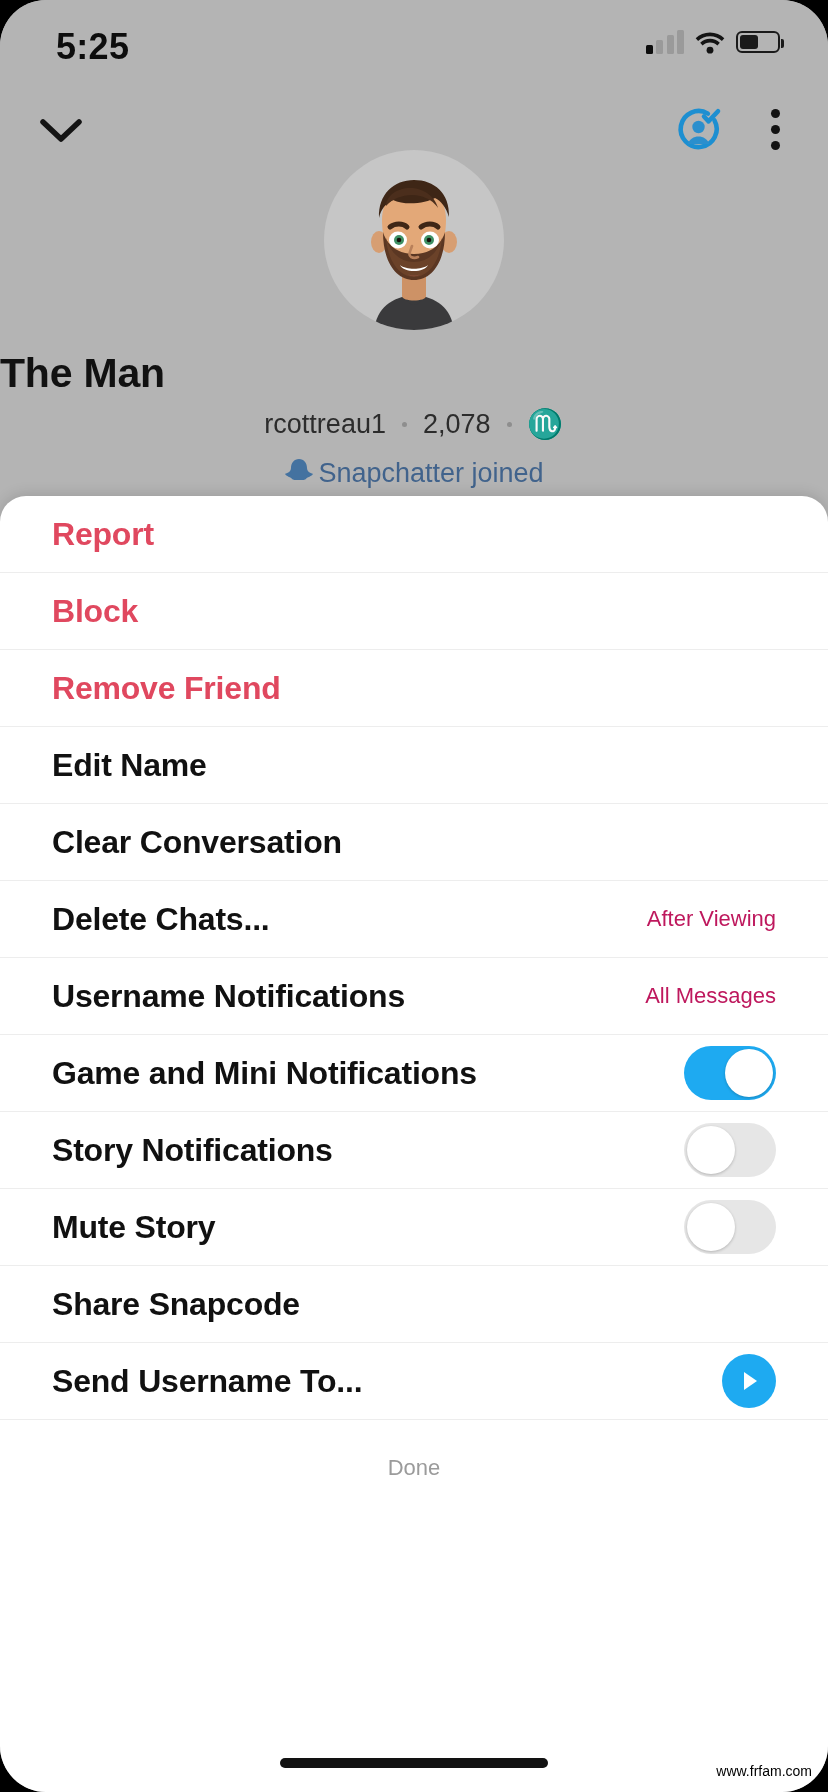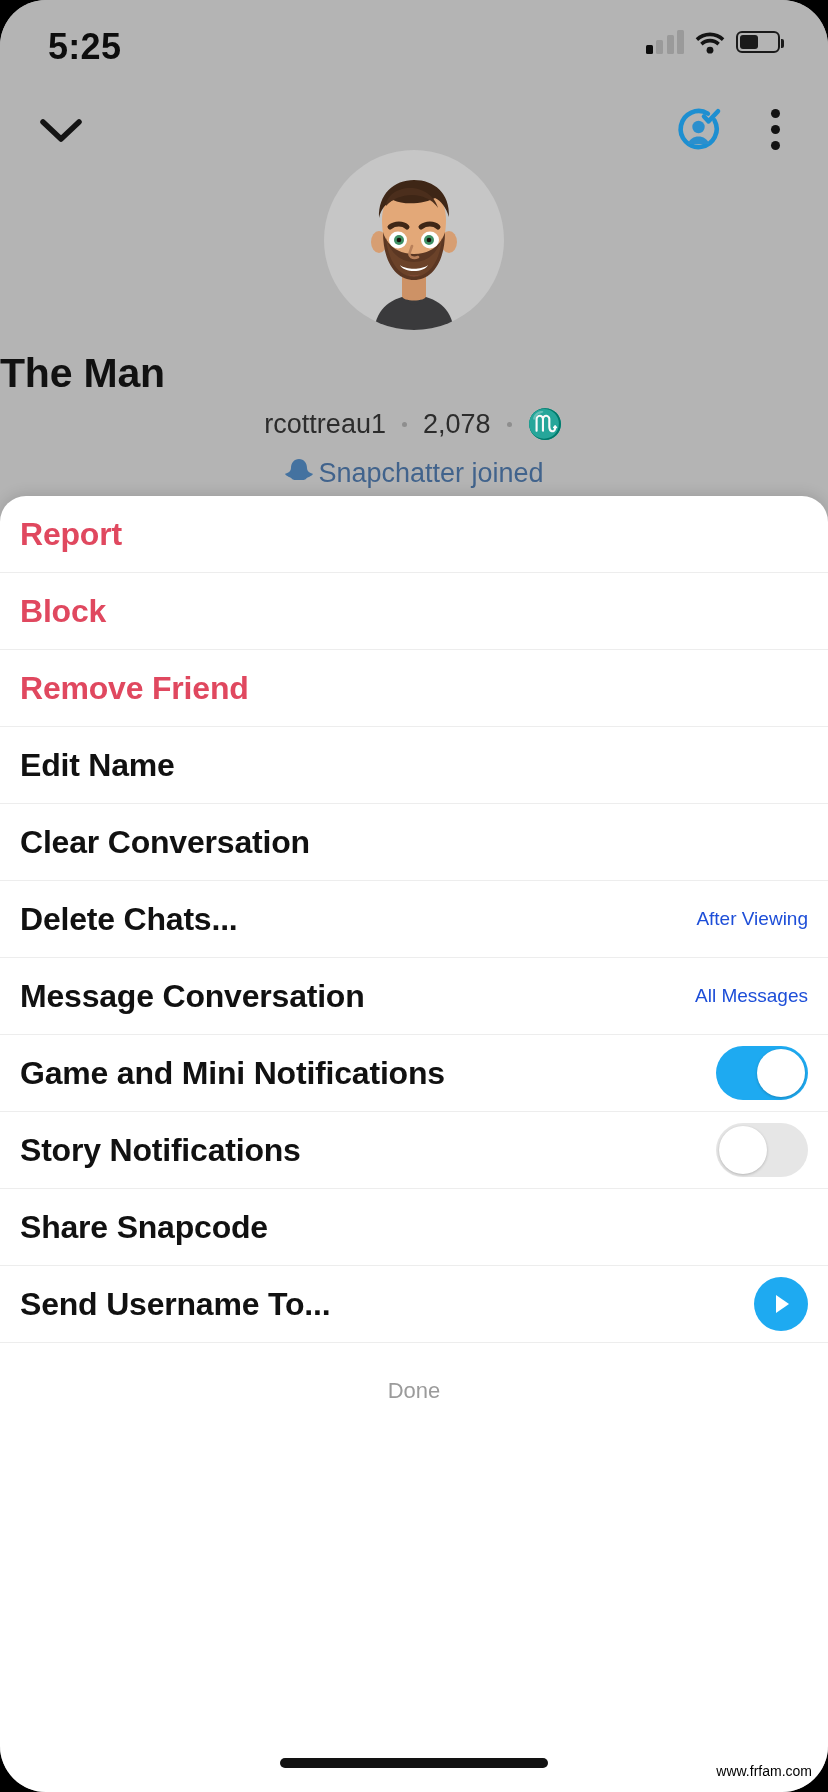--- a/index.html
+++ b/index.html
@@ -22,21 +22,21 @@
   #backdrop{
     position:absolute; top:0; left:0; right:0; height:520px;
     background:#b4b4b4;
   }
 
   
   .statusbar{
     position:absolute; top:0; left:0; right:0; height:96px;
   }
   .sb-time{
-    position:absolute; left:48px; top:26px;
+    position:absolute; left:56px; top:26px;
     font-size:36px; font-weight:700; color:#0d0d0d;
     letter-spacing:.3px;
   }
   .sb-right{
     position:absolute; right:48px; top:30px;
     display:flex; align-items:center; gap:11px;
   }
   .bars{ display:flex; align-items:flex-end; gap:3.5px; height:24px; }
   .bars i{ display:block; width:7px; background:#0d0d0d; border-radius:1.5px; }
   .bars i:nth-child(1){ height:9px; }
@@ -98,32 +98,32 @@
   
   #sheet{
     position:absolute; left:0; right:0; top:496px; bottom:0;
     background:#fff;
     border-radius:26px 26px 0 0;
     box-shadow:0 -2px 14px rgba(0,0,0,.13);
   }
   .row{
     position:relative; height:77px;
     display:flex; align-items:center;
-    padding:0 20px;
+    padding:0 52px;
     border-bottom:1px solid #ededed;
   }
   .row:first-child{ border-top:none; }
   .row-label{
     font-size:32px; font-weight:600; color:#111; letter-spacing:-.2px;
     white-space:nowrap;
   }
   .row-label.danger{ color:#e0485f; font-weight:600; }
   .row-right{ margin-left:auto; display:flex; align-items:center; }
   .detail{
-    font-size:19px; color:#1d4ed8; font-weight:500;
+    font-size:22px; color:#be185d; font-weight:500;
   }
   .badge-new{
     background:#25aef3; color:#fff;
     font-size:23px; font-weight:700; letter-spacing:.6px;
     padding:9px 26px; border-radius:24px;
   }
   
   .toggle{
     width:92px; height:54px; border-radius:27px;
     position:relative; display:block;
@@ -290,35 +290,43 @@
           <span class="row-label">Clear Conversation</span>
           <span class="row-right"></span>
         </div>
         <div class="row">
           <span class="row-label">Delete Chats...</span>
           <span class="row-right">
             <span class="detail">After Viewing</span>
           </span>
         </div>
         <div class="row">
-          <span class="row-label">Message Conversation</span>
+          <span class="row-label">Username Notifications</span>
           <span class="row-right">
             <span class="detail">All Messages</span>
           </span>
         </div>
         <div class="row">
           <span class="row-label">Game and Mini Notifications</span>
           <span class="row-right">
             <span class="toggle on">
               <span class="knob"></span>
             </span>
           </span>
         </div>
         <div class="row">
           <span class="row-label">Story Notifications</span>
+          <span class="row-right">
+            <span class="toggle off">
+              <span class="knob"></span>
+            </span>
+          </span>
+        </div>
+        <div class="row">
+          <span class="row-label">Mute Story</span>
           <span class="row-right">
             <span class="toggle off">
               <span class="knob"></span>
             </span>
           </span>
         </div>
         <div class="row">
           <span class="row-label">Share Snapcode</span>
           <span class="row-right"></span>
         </div>

